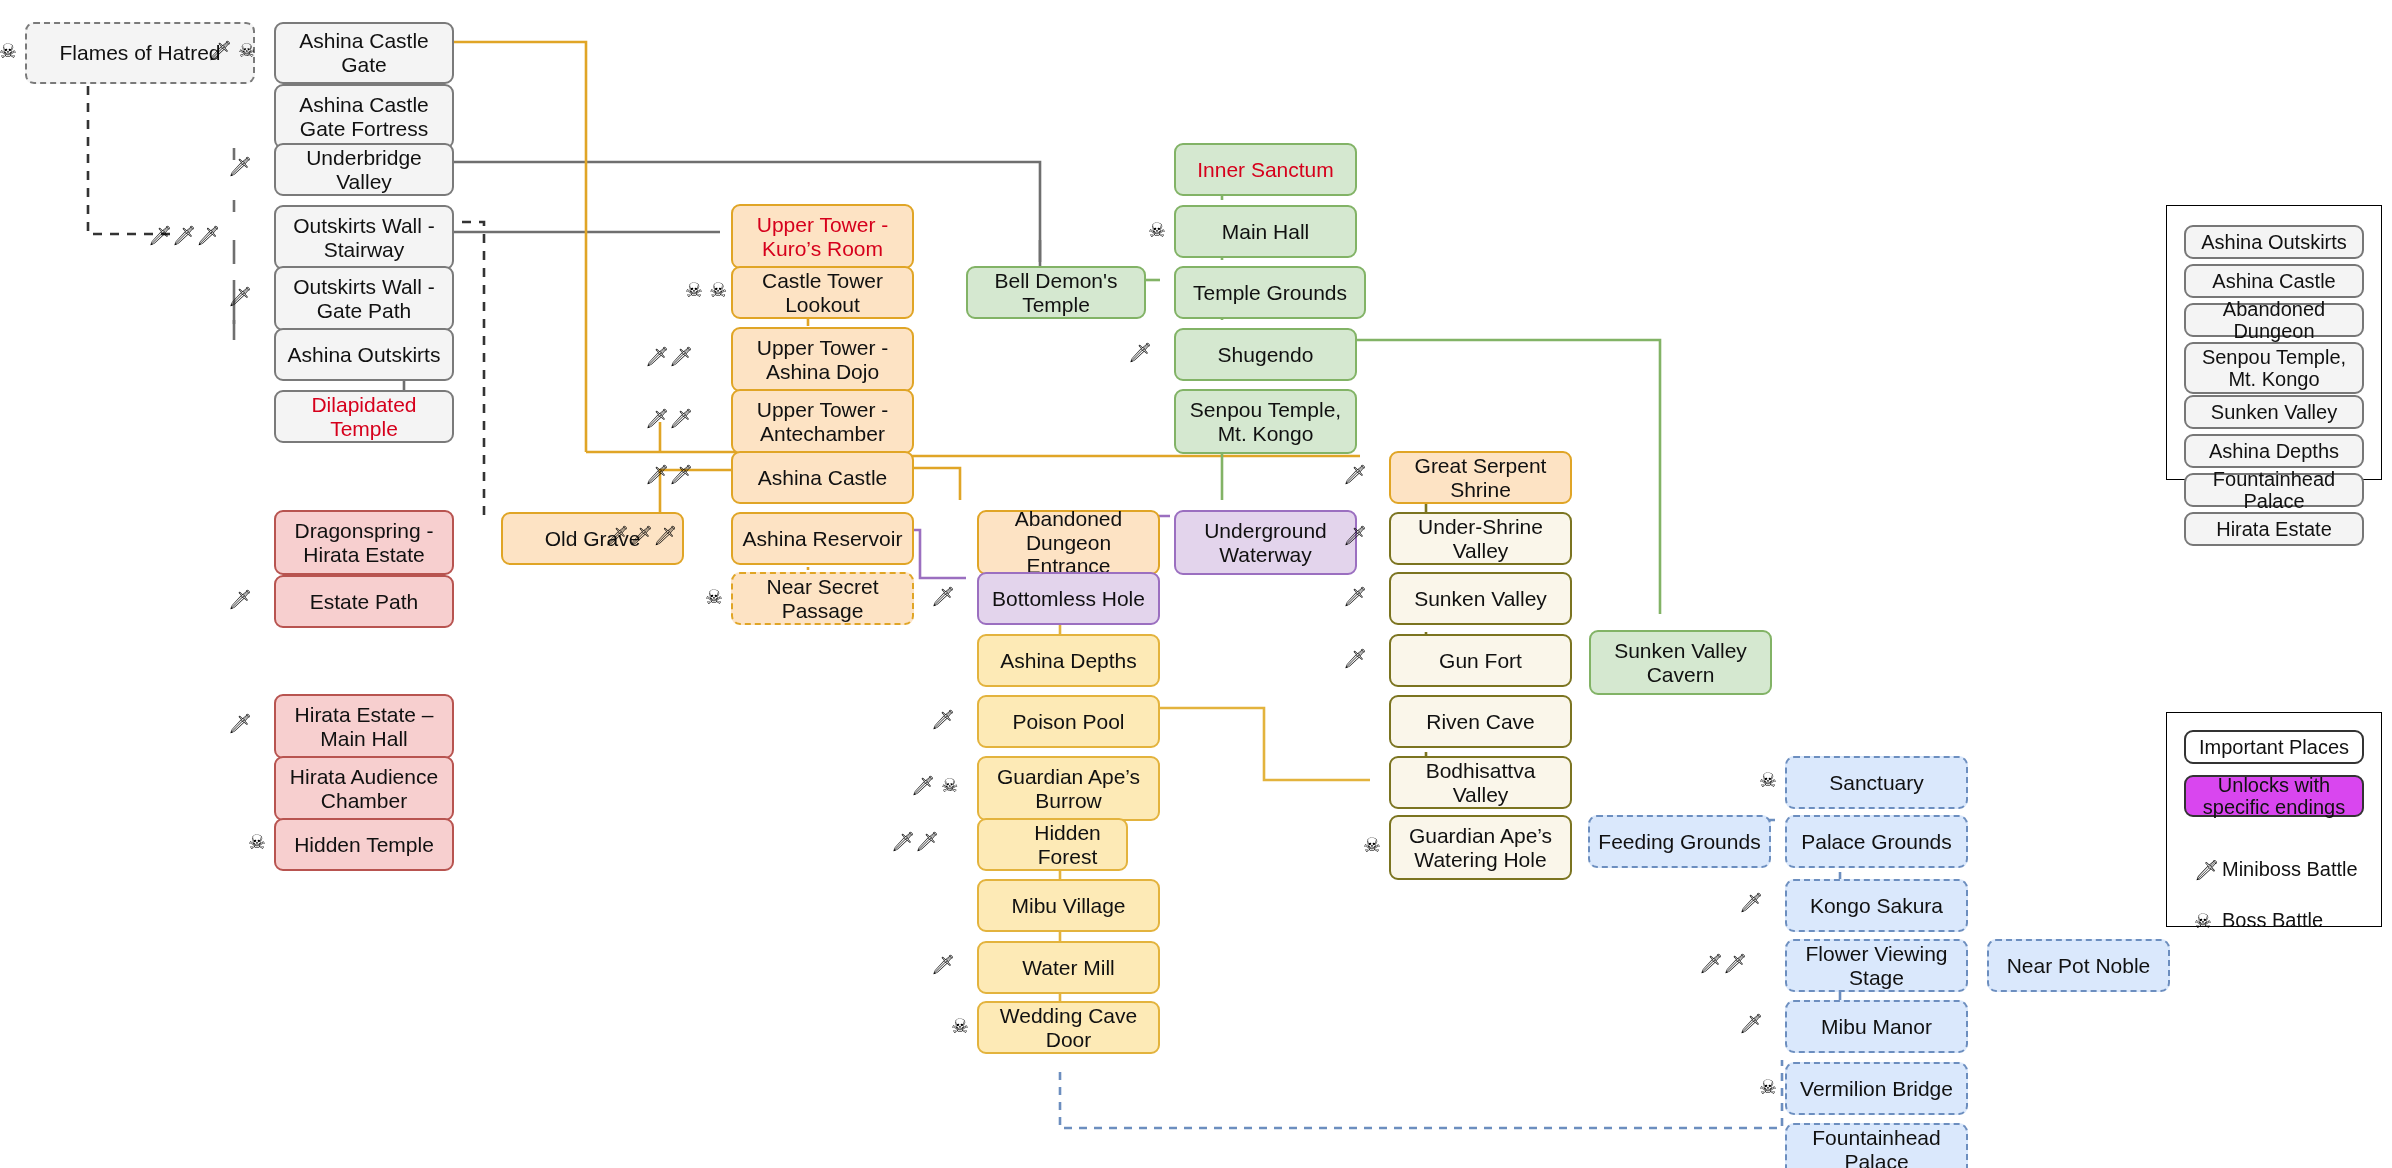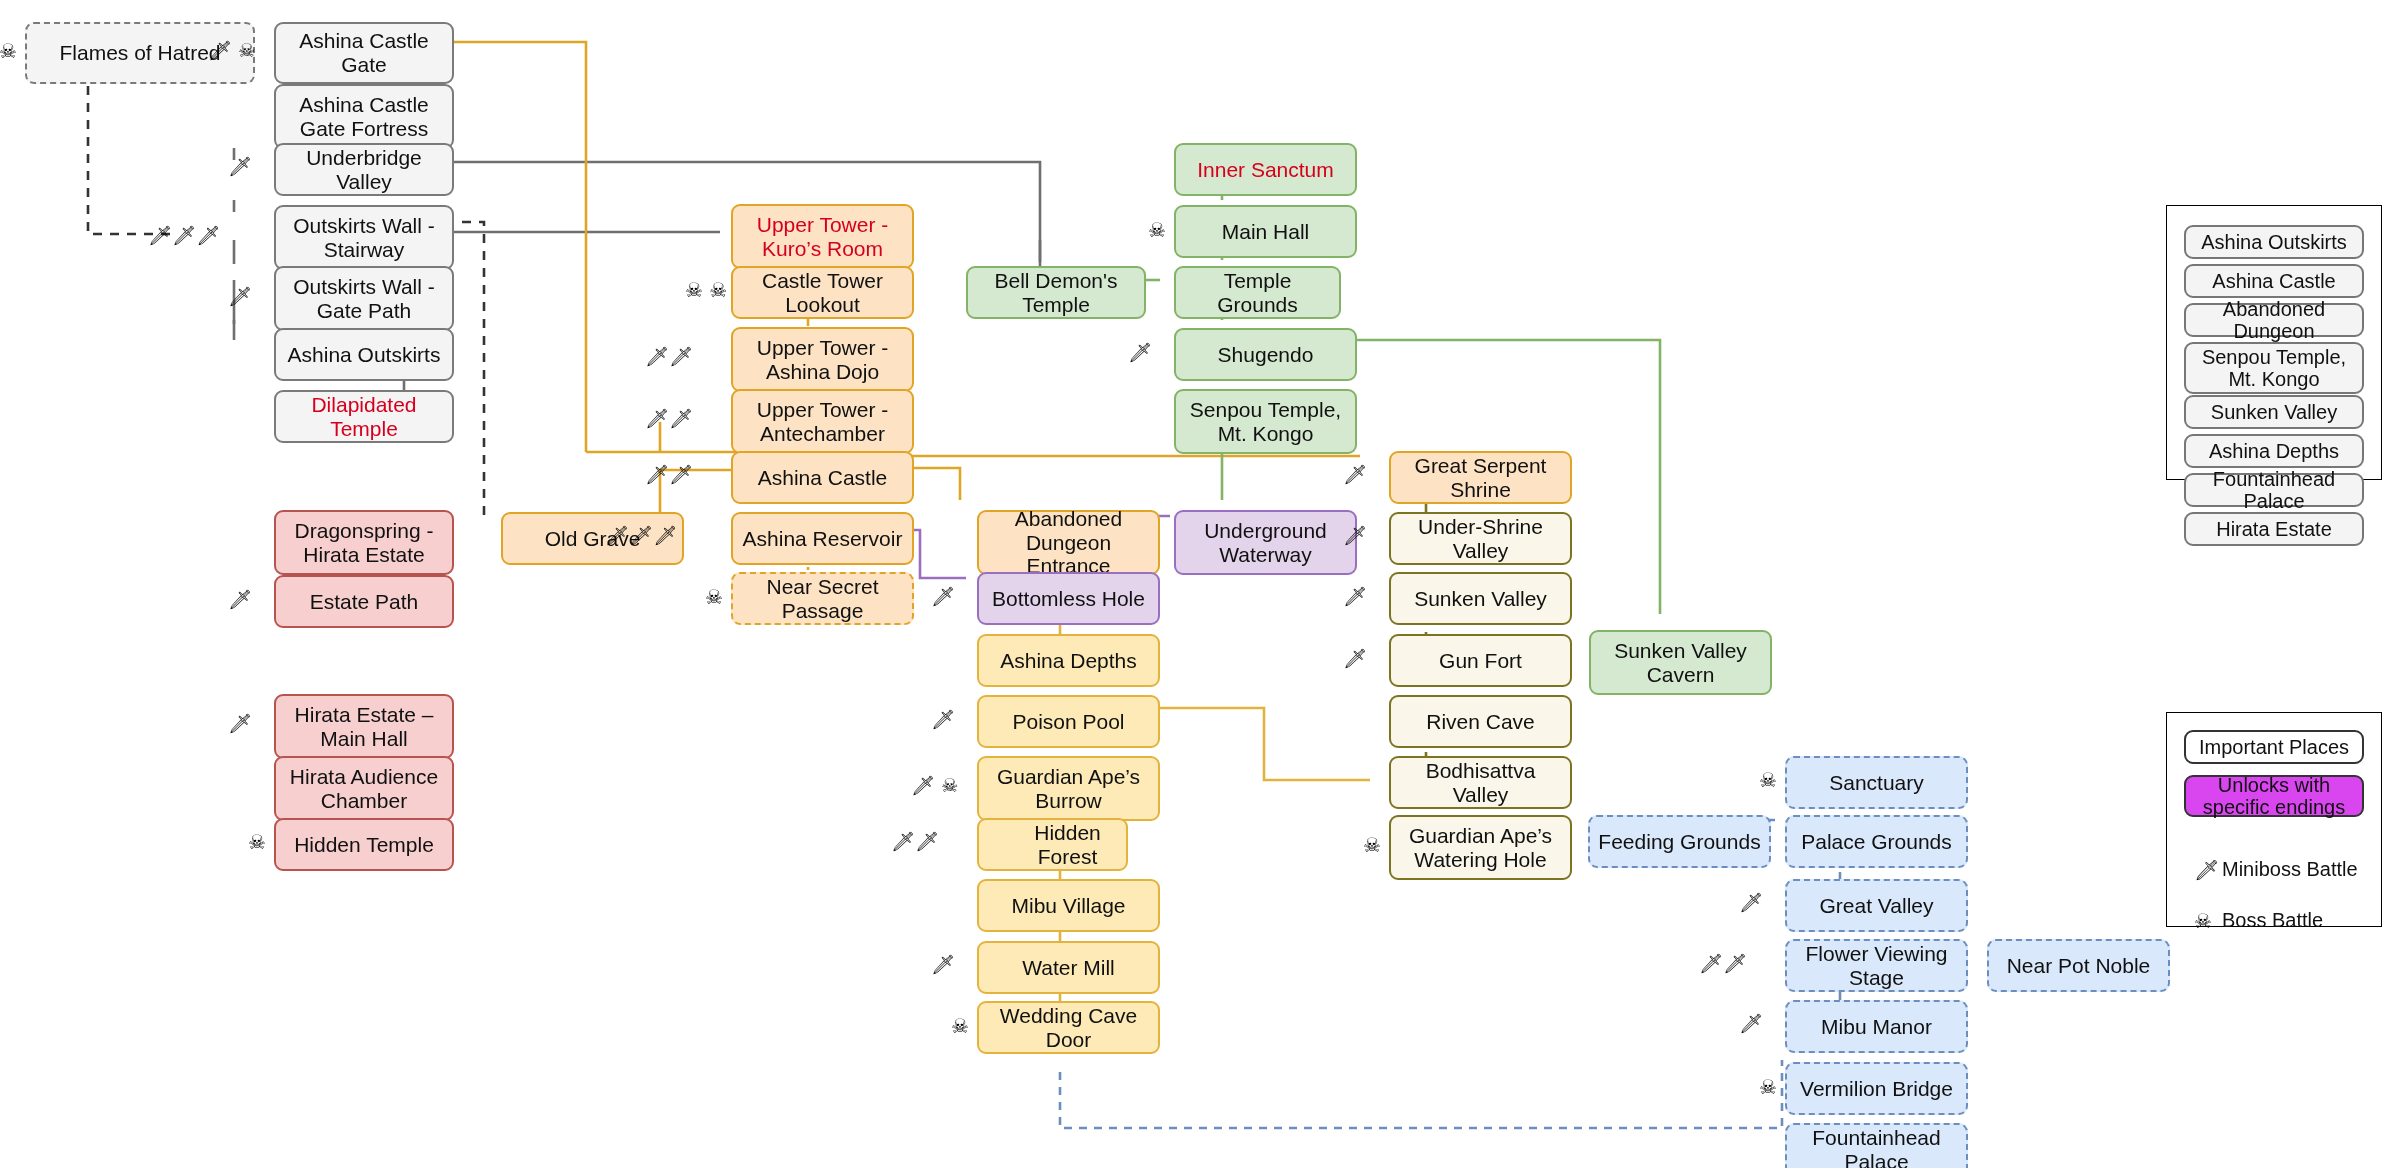--- a/index.html
+++ b/index.html
@@ -241,21 +241,21 @@
     <div class="node r-senpou" style="left: 966px; top: 266px; width: 180px; height: 53px;">
       <span>Bell Demon's Temple</span>
     </div>
     <div class="node r-senpou important" style="left: 1174px; top: 143px; width: 183px; height: 53px;">
       <span>Inner Sanctum</span>
     </div>
     <div class="node r-senpou" style="left: 1174px; top: 205px; width: 183px; height: 53px;">
       <span>Main Hall</span>
     </div>
     <div class="mark" style="left: 1148px; top: 220px;">☠</div>
-    <div class="node r-senpou" style="left: 1174px; top: 266px; width: 167px; height: 53px;">
+    <div class="node r-senpou" style="left: 1174px; top: 266px; width: 192px; height: 53px;">
       <span>Temple Grounds</span>
     </div>
     <div class="node r-senpou" style="left: 1174px; top: 328px; width: 183px; height: 53px;">
       <span>Shugendo</span>
     </div>
     <div class="mark sword" style="left: 1128px; top: 343px;">🗡</div>
     <div class="node r-senpou" style="left: 1174px; top: 389px; width: 183px; height: 65px;">
       <span>Senpou Temple, Mt. Kongo</span>
     </div>
     <div class="node r-dungeon" style="left: 1174px; top: 510px; width: 183px; height: 65px;">
@@ -327,21 +327,21 @@
       <span>Sanctuary</span>
     </div>
     <div class="mark" style="left: 1759px; top: 770px;">☠</div>
     <div class="node r-fountain dashed" style="left: 1588px; top: 815px; width: 183px; height: 53px;">
       <span>Feeding Grounds</span>
     </div>
     <div class="node r-fountain dashed" style="left: 1785px; top: 815px; width: 183px; height: 53px;">
       <span>Palace Grounds</span>
     </div>
     <div class="node r-fountain dashed" style="left: 1785px; top: 879px; width: 183px; height: 53px;">
-      <span>Great Valley</span>
+      <span>Kongo Sakura</span>
     </div>
     <div class="mark sword" style="left: 1739px; top: 893px;">🗡</div>
     <div class="node r-fountain dashed" style="left: 1785px; top: 939px; width: 183px; height: 53px;">
       <span>Flower Viewing Stage</span>
     </div>
     <div class="mark sword" style="left: 1699px; top: 954px;">🗡🗡</div>
     <div class="node r-fountain dashed" style="left: 1987px; top: 939px; width: 183px; height: 53px;">
       <span>Near Pot Noble</span>
     </div>
     <div class="node r-fountain dashed" style="left: 1785px; top: 1000px; width: 183px; height: 53px;">

